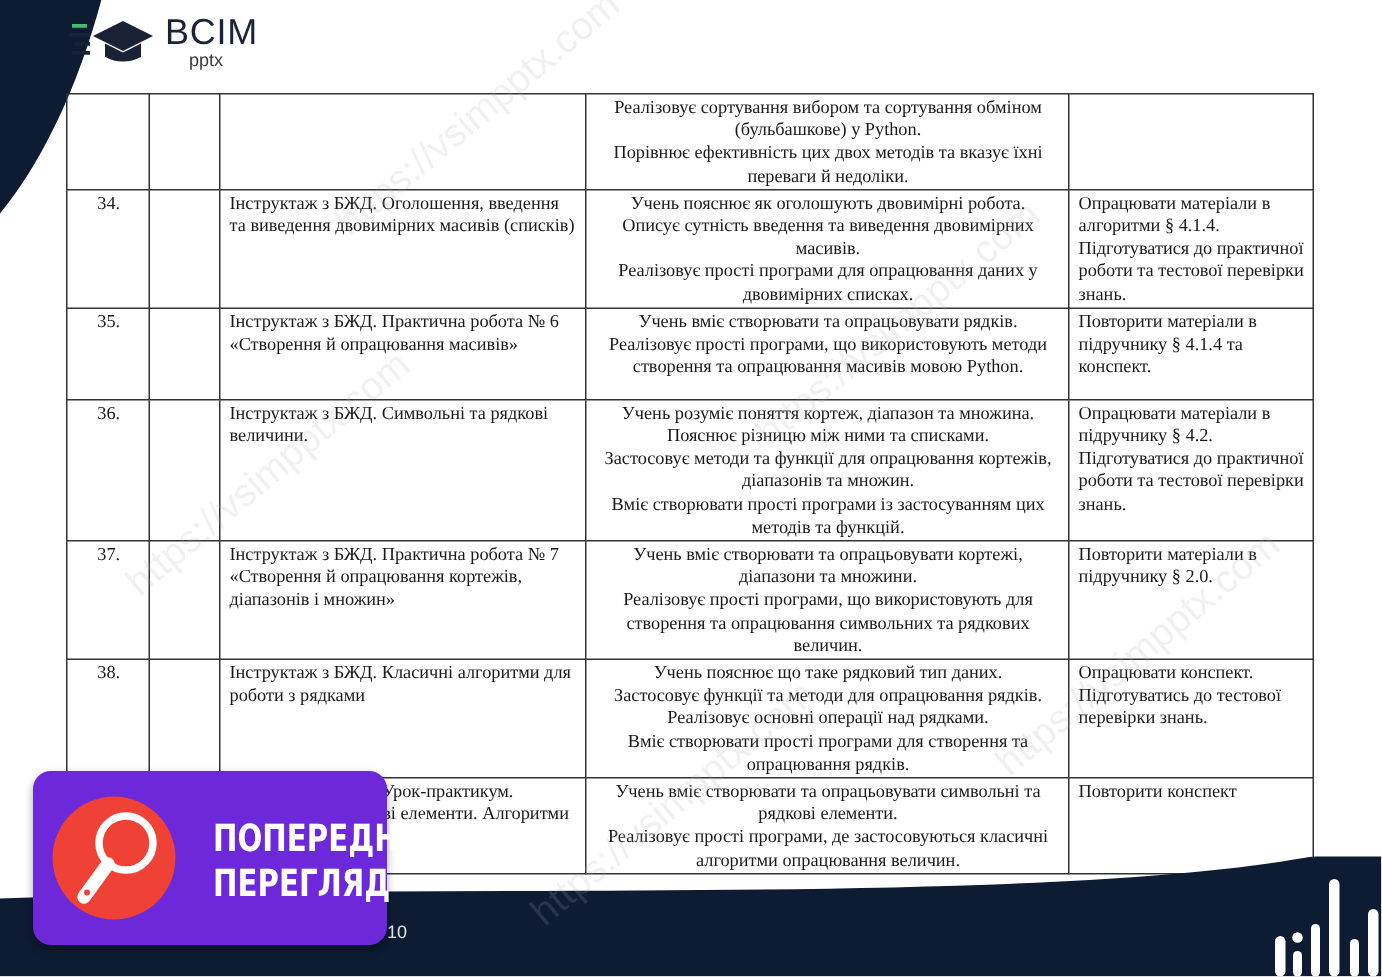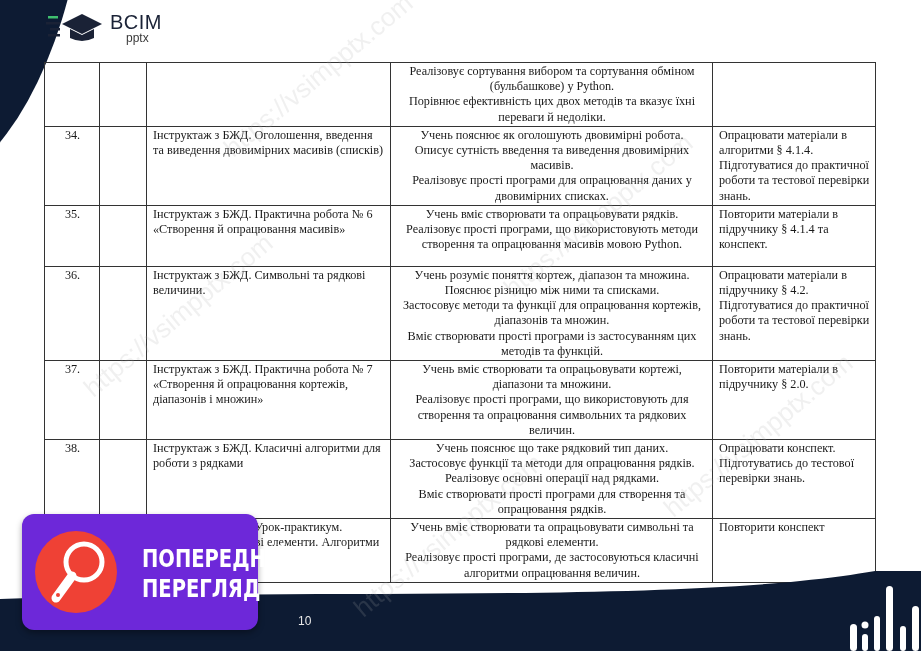--- a/index.html
+++ b/index.html
@@ -1,28 +1,28 @@
 <!DOCTYPE html>
 <html><head>
 <meta charset="utf-8">
 <style>
   html, body { margin:0; padding:0; }
   body { width:921px; height:651px; position:relative; overflow:hidden; background:#ffffff; font-family:"Liberation Serif", "DejaVu Serif", serif; color:#1a1a1a; }
   .corner-tl { position:absolute; left:-60px; top:-40px; width:110px; height:240px; background:#0d1b33; border-radius:0 0 100% 0; transform:rotate(12deg); }
   .logo { position:absolute; left:46px; top:10px; display:flex; align-items:center; gap:6px; }
   .logo svg { display:block; }
   .logo-text { display:flex; flex-direction:column; line-height:1; }
-  .logo-title { font-family:"Liberation Sans", sans-serif; font-size:20px; color:#1a2236; letter-spacing:0.5px; }
+  .logo-title { font-family:"Liberation Sans", sans-serif; font-size:24px; color:#1a2236; letter-spacing:0.5px; }
   .logo-sub { font-family:"Liberation Sans", sans-serif; font-size:12px; color:#3a3a3a; margin-left:16px; }
   table.plan { position:absolute; left:44px; top:62px; width:831px; border-collapse:collapse; table-layout:fixed; font-size:12.2px; line-height:15.2px; }
   table.plan td { border:1px solid #333; vertical-align:top; padding:1px 5px 1px 6px; }
   td.num { text-align:center; }
   .para { display:block;text-align:center; }
   .footer-wave { position:absolute; left:0; right:0; bottom:0; height:80px; }
-  .page-num { position:absolute; left:258px; top:614px; font-family:"Liberation Sans", sans-serif; font-size:12px; color:#e8e8e8;margin-left:40px; }
+  .page-num { position:absolute; left:258px; top:614px; font-family:"Liberation Sans", sans-serif; font-size:12px; color:#e8e8e8; }
   .preview-badge { position:absolute; left:22px; top:514px; width:236px; height:116px; background:#6d28d9; border-radius:12px; box-shadow:0 3px 6px rgba(0,0,0,0.35); display:flex; align-items:center; }
   .preview-circle { position:absolute; left:13px; top:17px; width:82px; height:82px; border-radius:50%; background:#ef4135; }
   .preview-text { position:absolute; left:120px; top:30px; font-family:"DejaVu Sans", sans-serif; font-weight:bold; font-size:25px; line-height:30px; color:#ffffff; transform:scaleX(0.78); transform-origin:left; letter-spacing:0px; white-space:nowrap; }
   .watermark { position:absolute; font-family:"Liberation Sans", sans-serif; font-size:26px; color:rgba(170,170,170,0.18); transform:rotate(-40deg); white-space:nowrap; pointer-events:none; }
 </style>
 </head>
 <body>
 
 <div class="corner-tl"></div>
 

